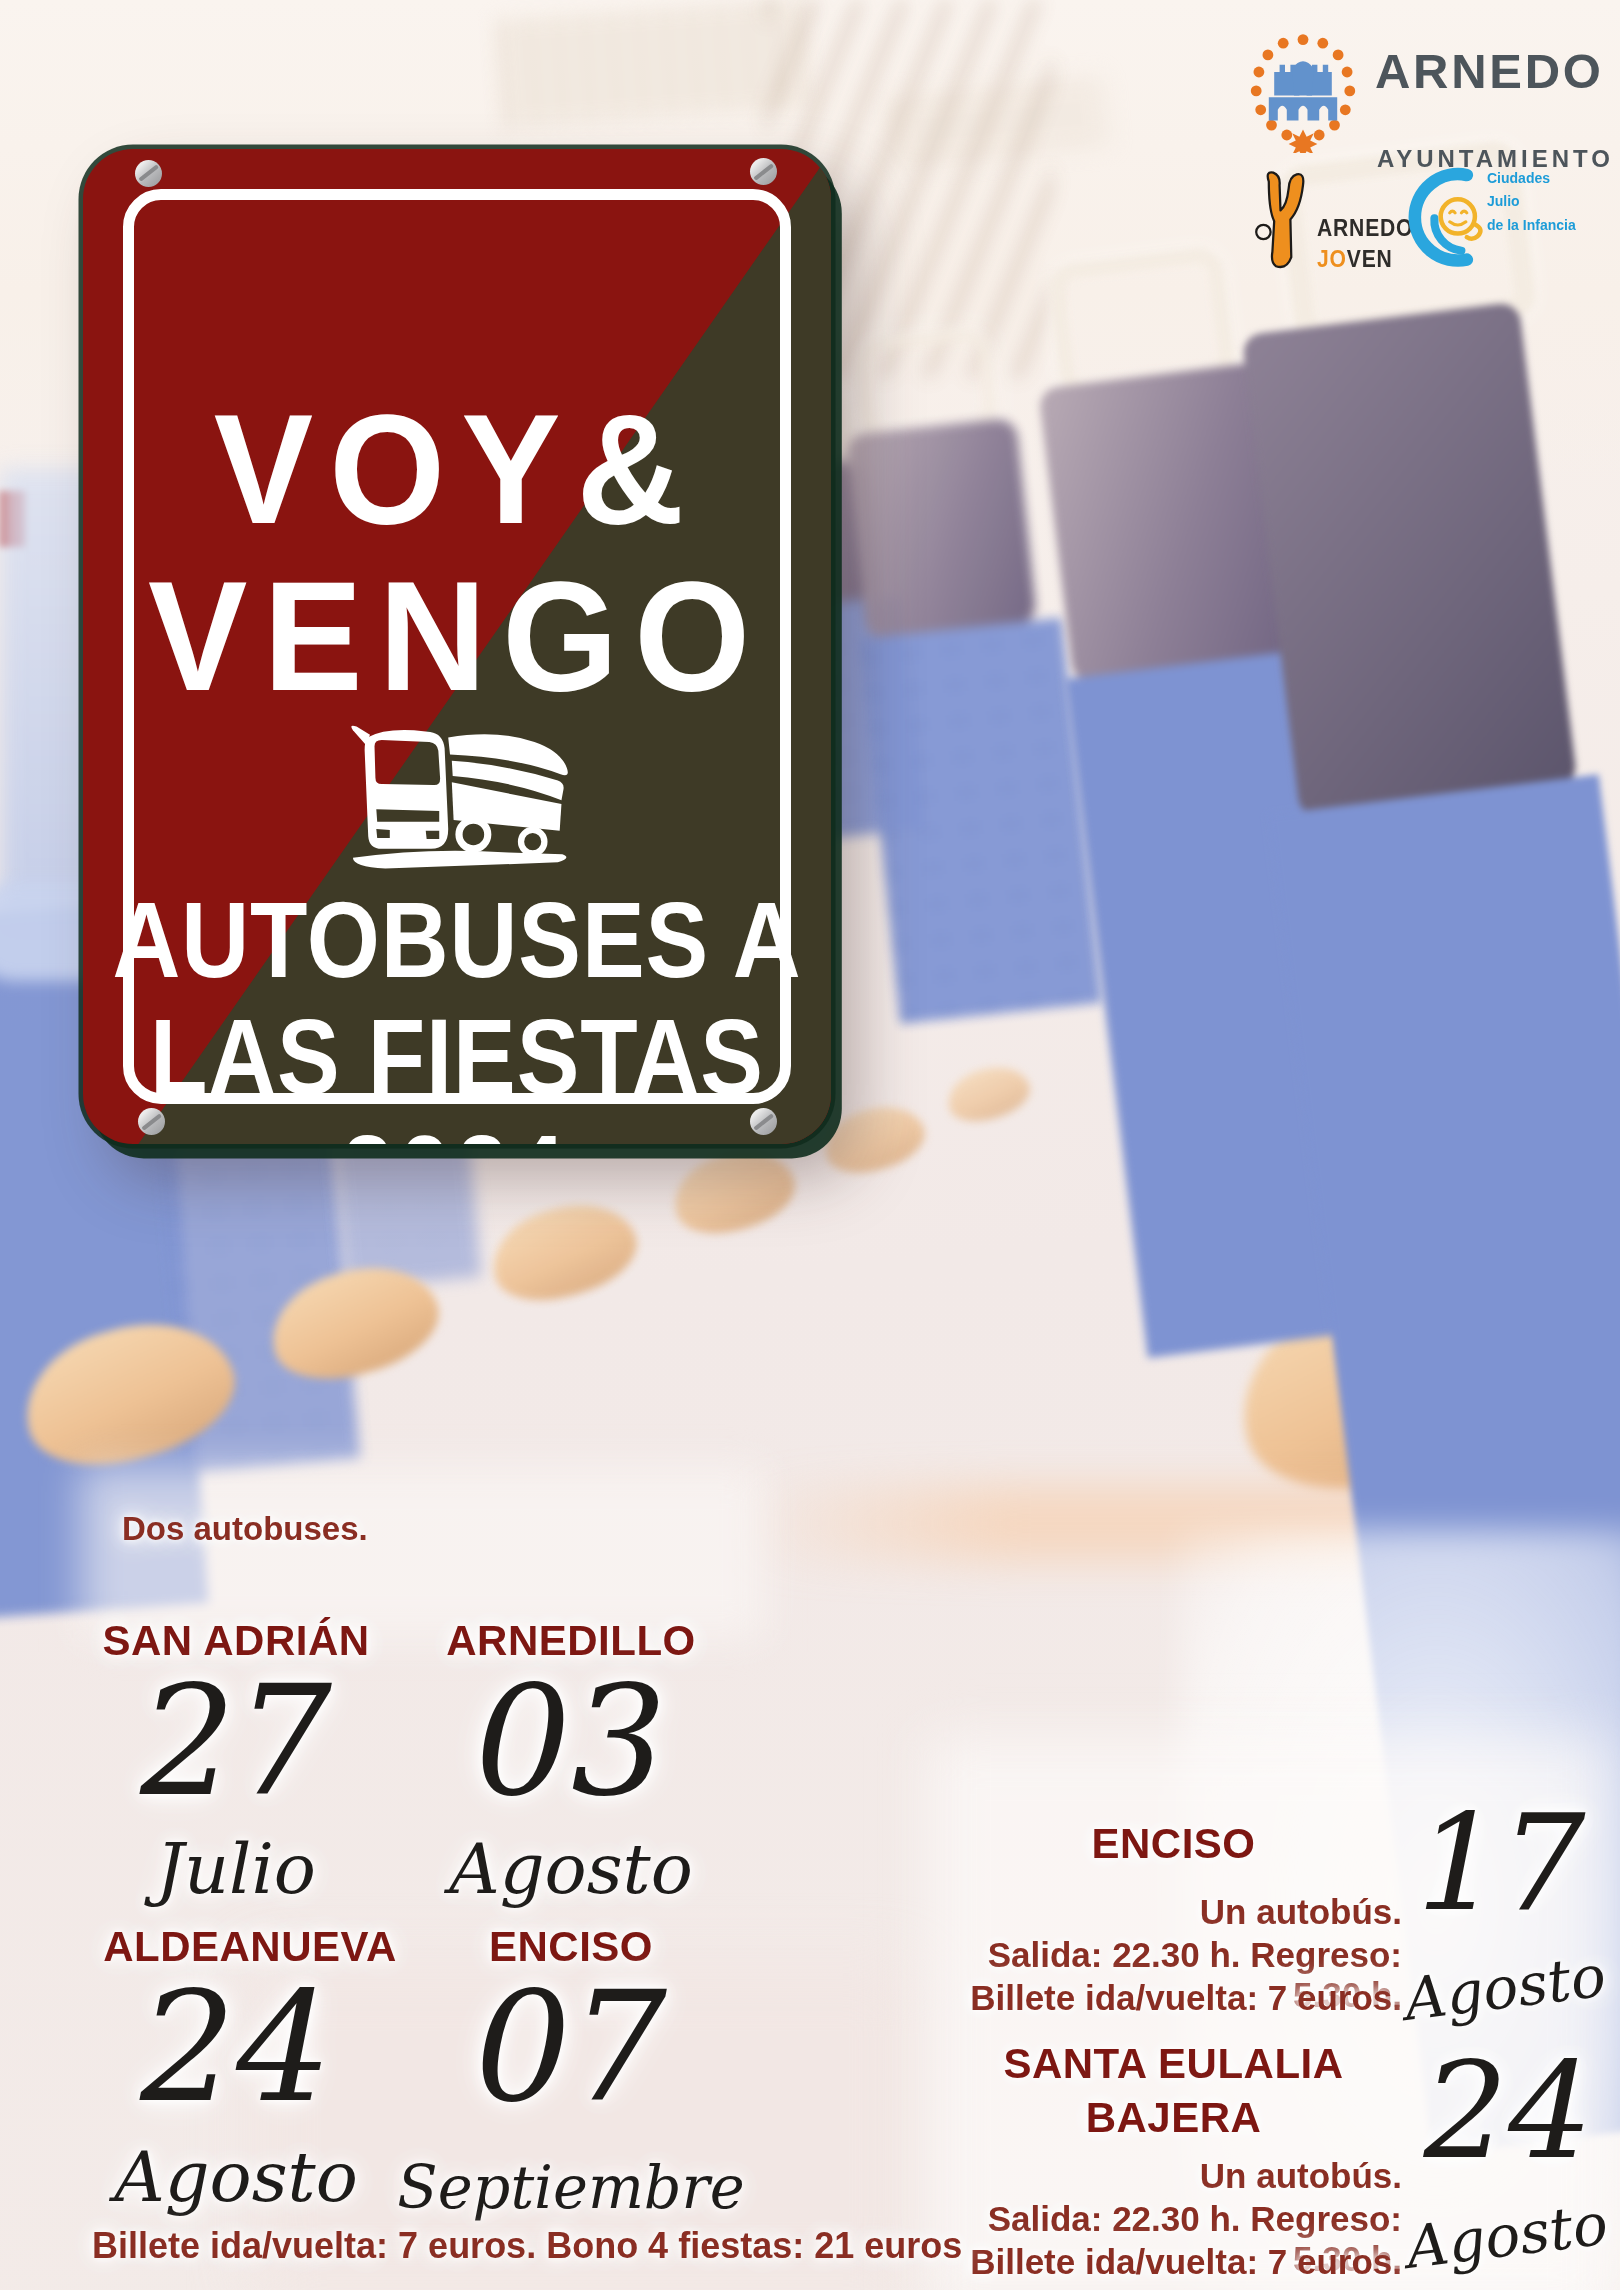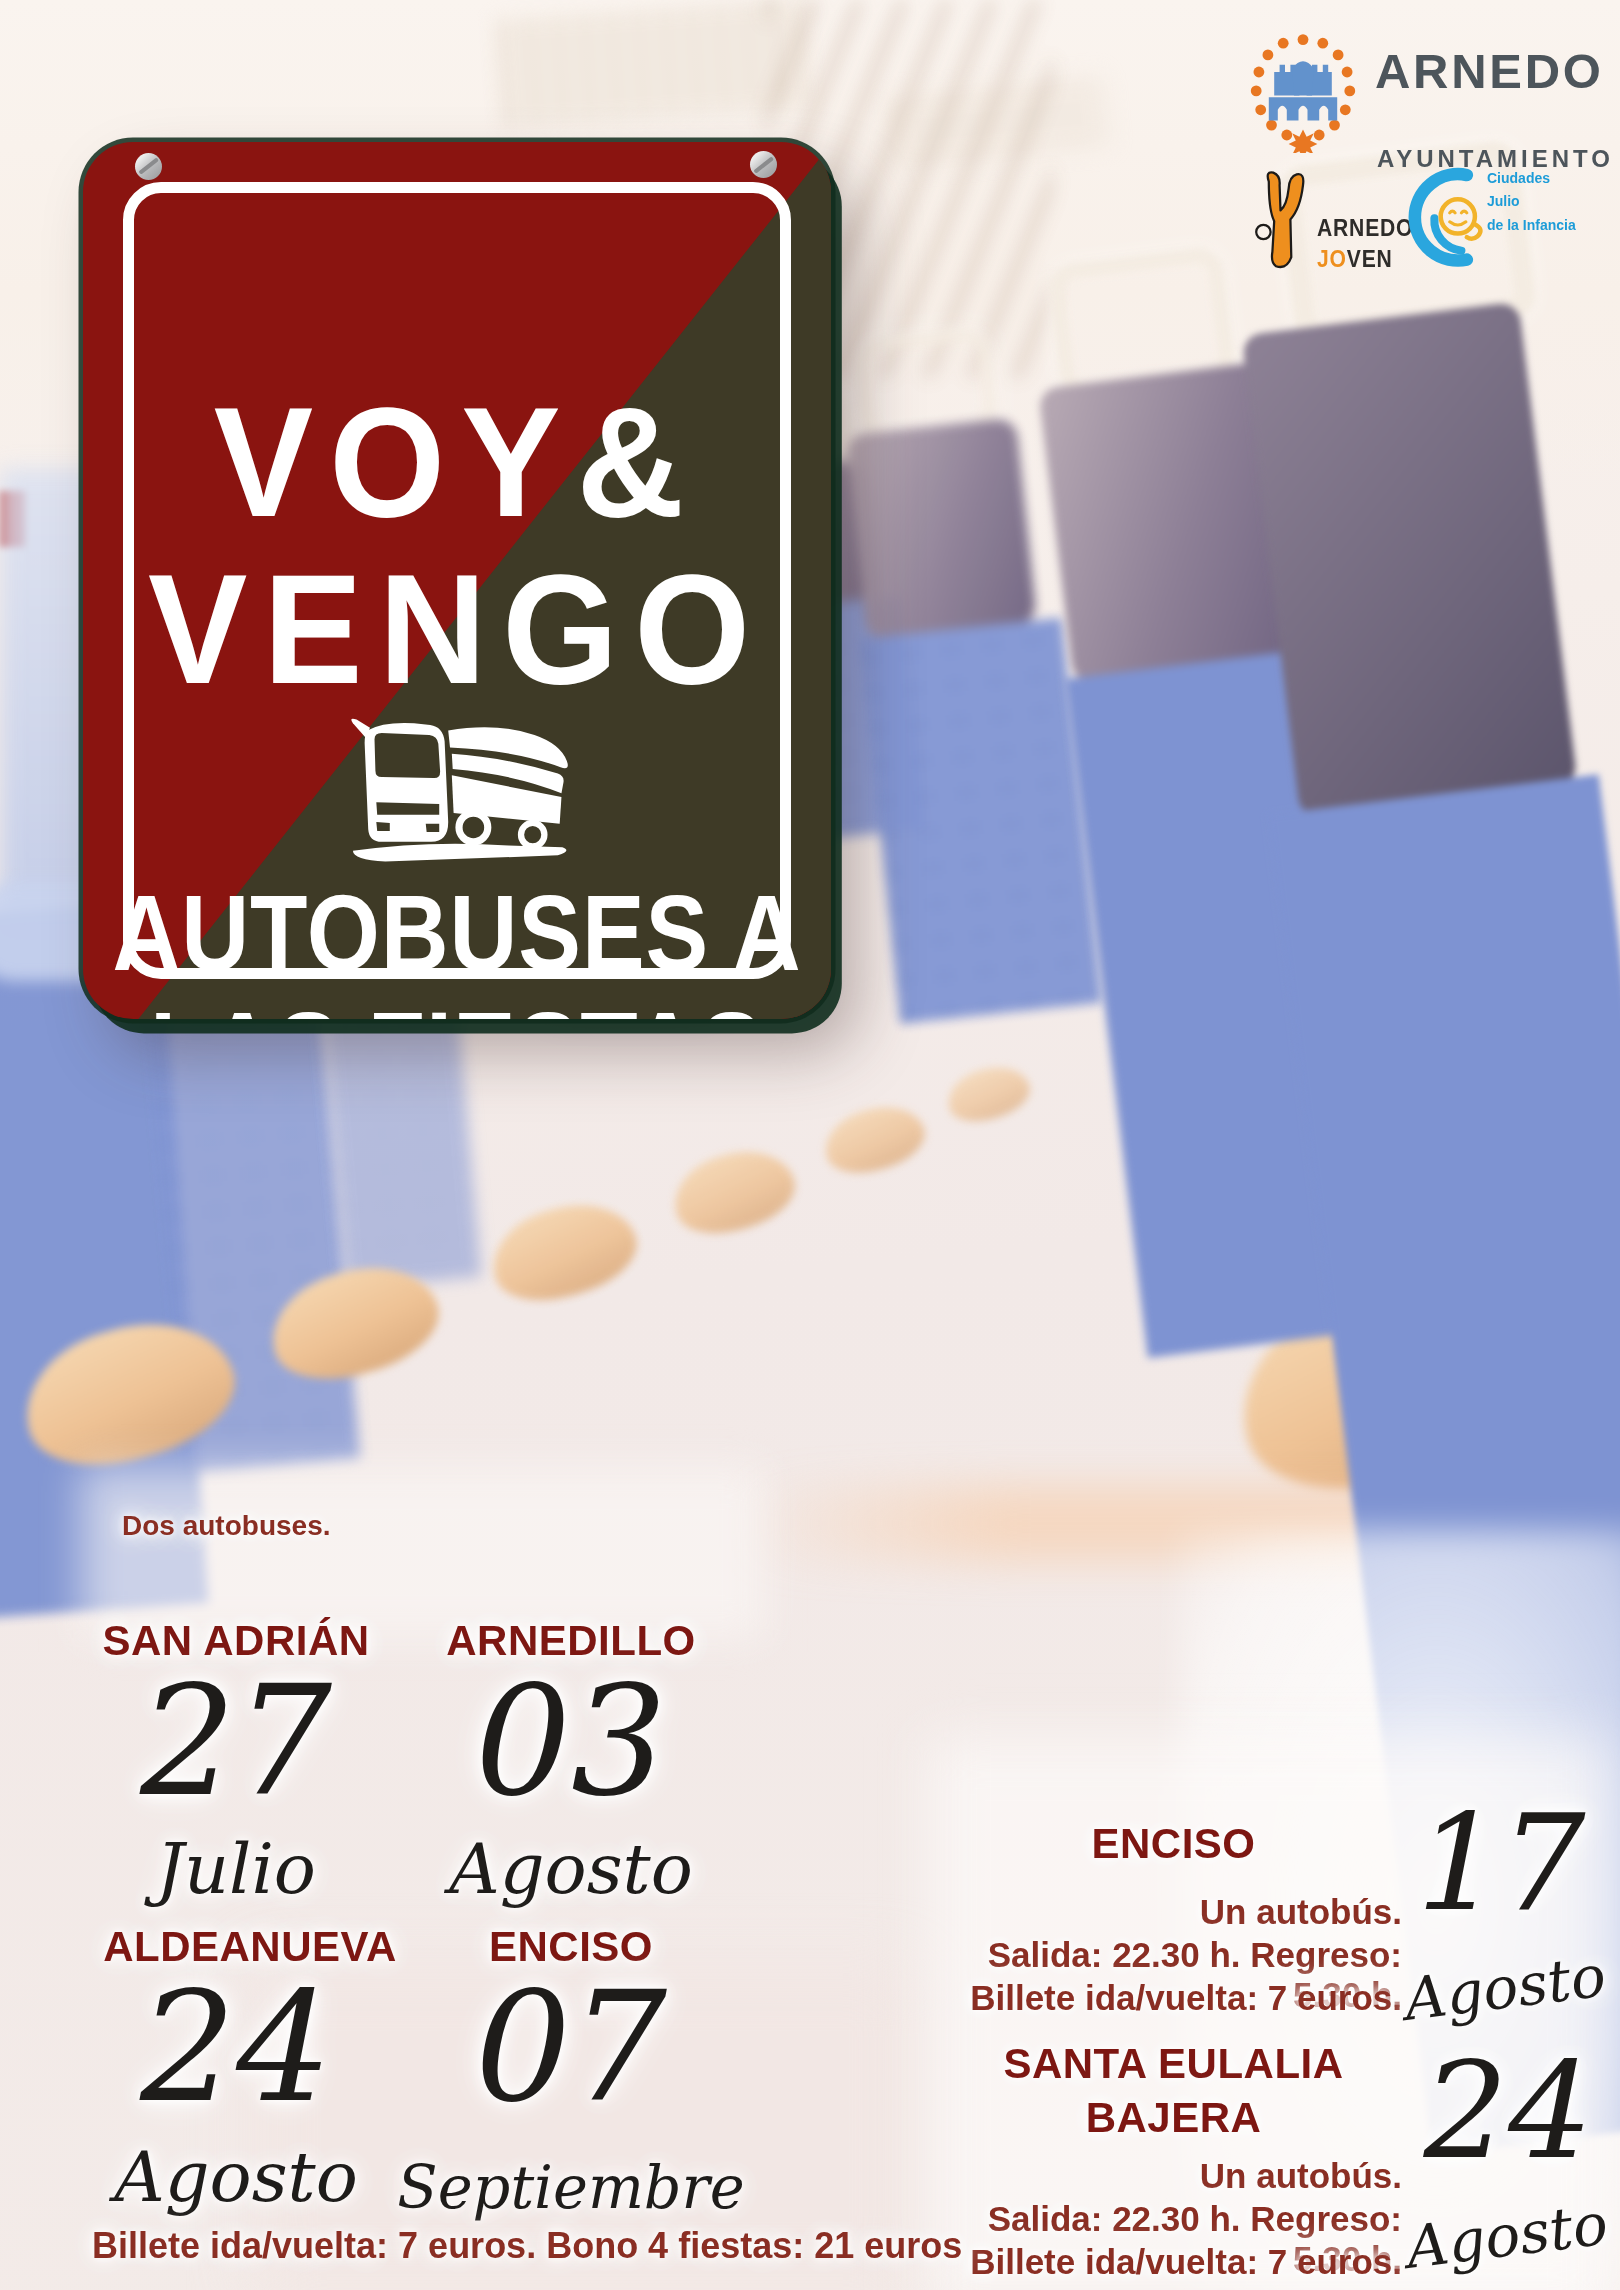--- a/index.html
+++ b/index.html
@@ -23,21 +23,21 @@
      repeating-linear-gradient(90deg,#3a4070 0 16px,#8296d4 16px 41px),
      repeating-linear-gradient(0deg,#3a4070 0 13.5px,#8296d4 13.5px 36px);}
   .seat{position:absolute;}
   .handle{border:12.6px solid #f4ece2;border-radius:27px;background:transparent;
           box-shadow:0 0 16px rgba(255,255,255,.55);}
   .head{border-radius:20px;background:linear-gradient(115deg,#b9abb5 0%,#8d7f96 55%,#6e6280 100%);}
   .arm{background:linear-gradient(170deg,#f6d8b2 0%,#eec295 55%,#d9a97c 100%);
        border-radius:48% 52% 50% 50% / 60% 60% 45% 45%;filter:blur(4.5px);transform:rotate(-16deg);}
   
   #sign{
-    position:absolute;left:83px;top:142px;width:748px;height:877px;
+    position:absolute;left:83px;top:149px;width:748px;height:995px;
     background:#8a1410;border-radius:50px;overflow:hidden;
     box-shadow:0 0 0 4.5px rgba(15,44,28,.85), 10.8px 14.4px 0 0 rgba(16,46,30,.9), 27px 34px 63px rgba(70,45,45,.35);
     z-index:10;
   }
   .sign-olive{position:absolute;inset:0;background:#3e3a26;
     clip-path:polygon(98.2% 2.2%,100% 0%,100% 100%,7.4% 100%);}
   .sign-border{position:absolute;inset:40px;border:11.7px solid #ffffff;border-radius:38px;}
   .screw{position:absolute;width:27px;height:27px;border-radius:50%;
     background:linear-gradient(135deg,#ececec 20%,#b9babc 55%,#97989a 100%);}
   .screw::after{content:"";position:absolute;left:1.8px;top:11.7px;width:23.4px;height:3.6px;
@@ -51,21 +51,21 @@
   .ay-sub{font-size:24px;font-weight:bold;color:#4d555b;letter-spacing:4px;}
   .jv-l1{font-size:24px;font-weight:bold;color:#2e2c2a;letter-spacing:0.9px;
          font-family:"Liberation Sans",sans-serif;transform:scaleX(.88);transform-origin:left;}
   .jv-jo{color:#ee8f1e;} .jv-ven{color:#2e2c2a;}
   .cai-txt{font-size:14px;font-weight:bold;color:#1d9cd8;line-height:23.4px;}
   
   .glow{text-shadow:0 0 7.2px #fff,0 0 14.4px #fff,0 0 25px rgba(255,255,255,.95),0 0 36px rgba(255,255,255,.8);}
   .town{font-weight:bold;color:#7d1712;font-size:42px;letter-spacing:0.5px;text-align:center;}
   .town-r{font-weight:bold;color:#7d1712;font-size:42px;letter-spacing:0.5px;text-align:center;}
   .info{color:#8a2e23;font-weight:bold;font-size:35px;text-align:right;}
-  .intro-line{color:#8a2e23;font-weight:bold;font-size:28px;text-align:left;}
+  .intro-line{color:#8a2e23;font-weight:bold;font-size:33px;text-align:left;}
   .day{font-family:"DejaVu Serif",serif;font-style:italic;color:#1e1c1a;
        font-size:151px;line-height:.95;text-align:center;}
   .day-r{font-family:"DejaVu Serif",serif;font-style:italic;color:#1e1c1a;
        font-size:133px;line-height:.95;text-align:center;}
   .month{font-family:"DejaVu Serif",serif;font-style:italic;color:#1e1c1a;
        font-size:70px;line-height:1;text-align:center;}
   .month-r{font-family:"DejaVu Serif",serif;font-style:italic;color:#1e1c1a;
        font-size:58px;line-height:1;text-align:center;transform:rotate(-7deg);}
   .footer-line{color:#8a2e23;font-weight:bold;font-size:36px;}
   .txt{position:absolute;z-index:20;}

